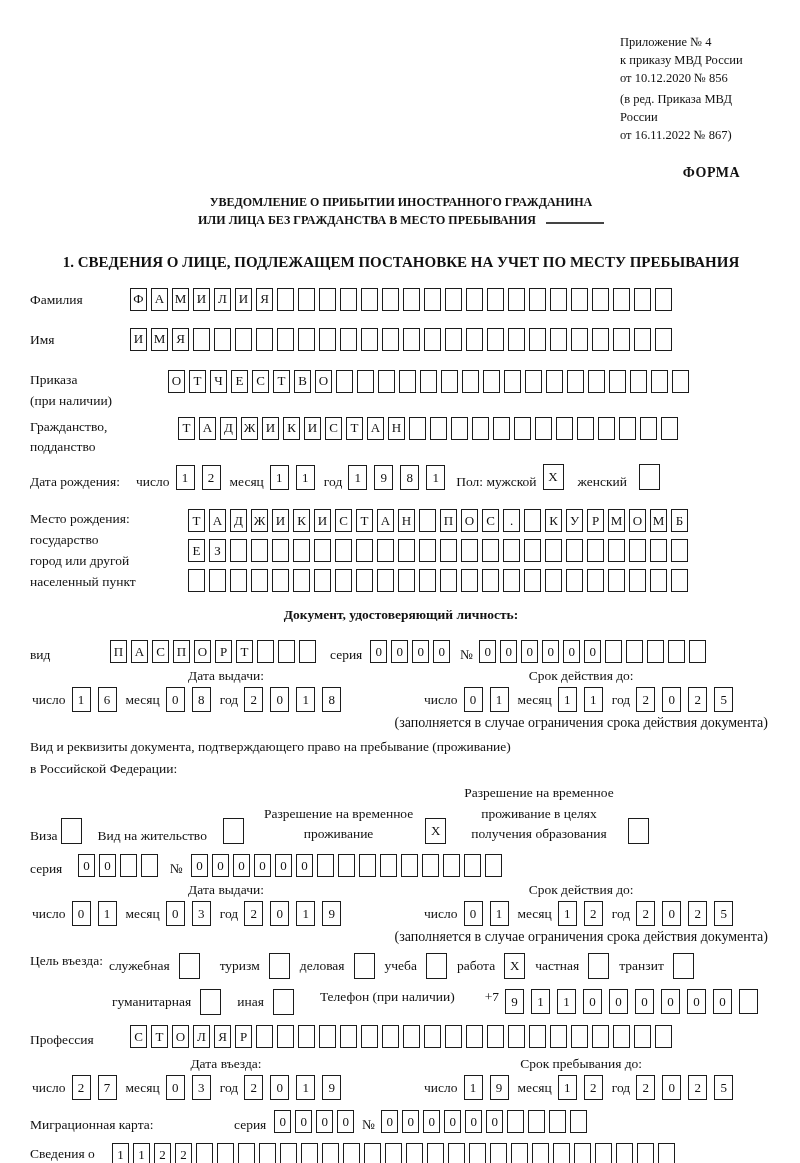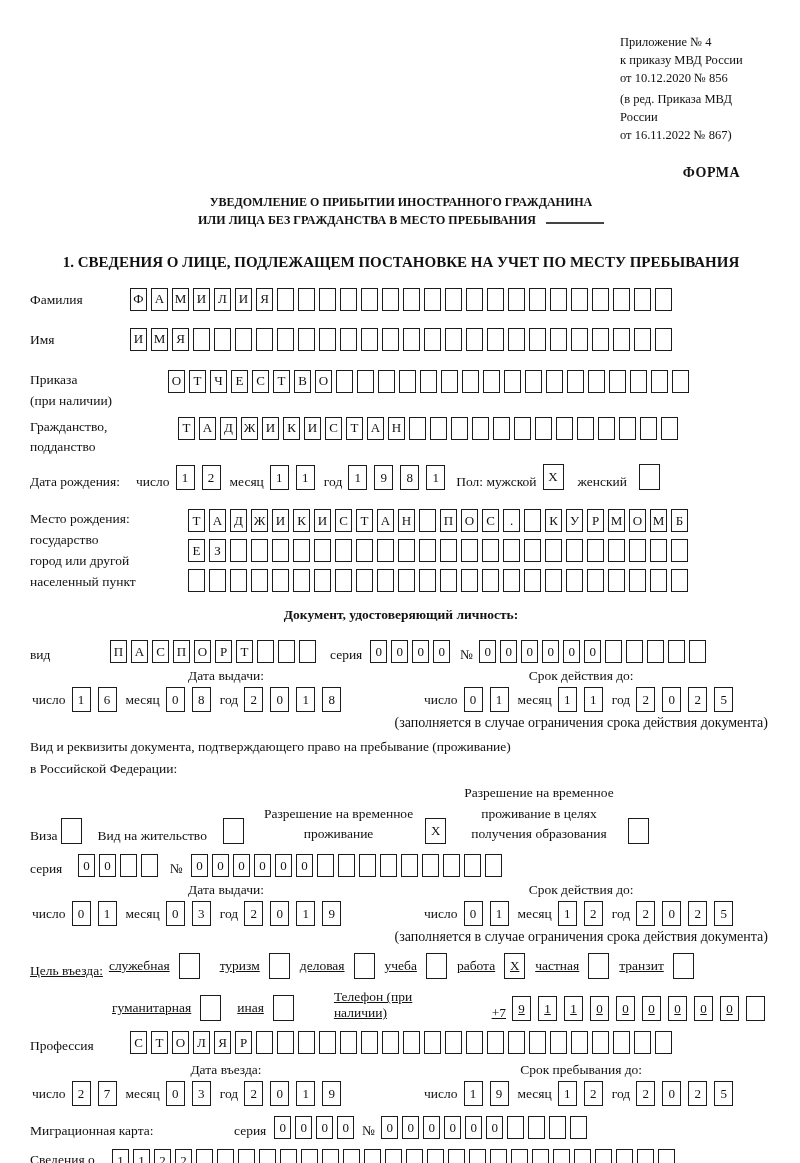--- a/index.html
+++ b/index.html
@@ -48,21 +48,21 @@
   .date-header { text-align:center; margin-bottom:3px; }
   .date-line { display:flex; align-items:center; }
   .date-line .dlbl { padding-top:0; }
   .restriction-note { text-align:right; font-size:14px; padding-right:4px; margin:3px 0 8px 0; }
 
   .textline { margin:6px 0; }
   .visa-row { display:flex; align-items:flex-end; margin:4px 0 10px 0; }
   .opt-multiline { text-align:center; line-height:1.5; }
   .visa-row .cells { margin-top:0; }
 
-  .purpose-row { display:flex; align-items:flex-end; margin:8px 0 2px 0;text-decoration:underline; }
+  .purpose-row { display:flex; align-items:flex-start; margin:8px 0 2px 0; }
   .purpose-item { display:flex; align-items:center; }
   .purpose-item .cells { margin-left:9px; }
 </style>
 </head>
 <body>
 
 <div class="page">
 
   <div class="ref-block">
     <div>Приложение № 4</div>
@@ -577,21 +577,21 @@
       <div class="cells cb">
           <div class="cell"></div>
         </div>
     </div>
     <div class="purpose-item" style="margin-left:16px">
       <span>иная</span>
       <div class="cells cb">
           <div class="cell"></div>
         </div>
     </div>
-    <span style="margin-left:40px">Телефон (при наличии)</span>
+    <span style="margin-left:26px">Телефон (при наличии)</span>
     <span style="margin-left:30px;margin-right:6px">+7</span>
     <div class="cells lg">
         <div class="cell">9</div>
         <div class="cell">1</div>
         <div class="cell">1</div>
         <div class="cell">0</div>
         <div class="cell">0</div>
         <div class="cell">0</div>
         <div class="cell">0</div>
         <div class="cell">0</div>

